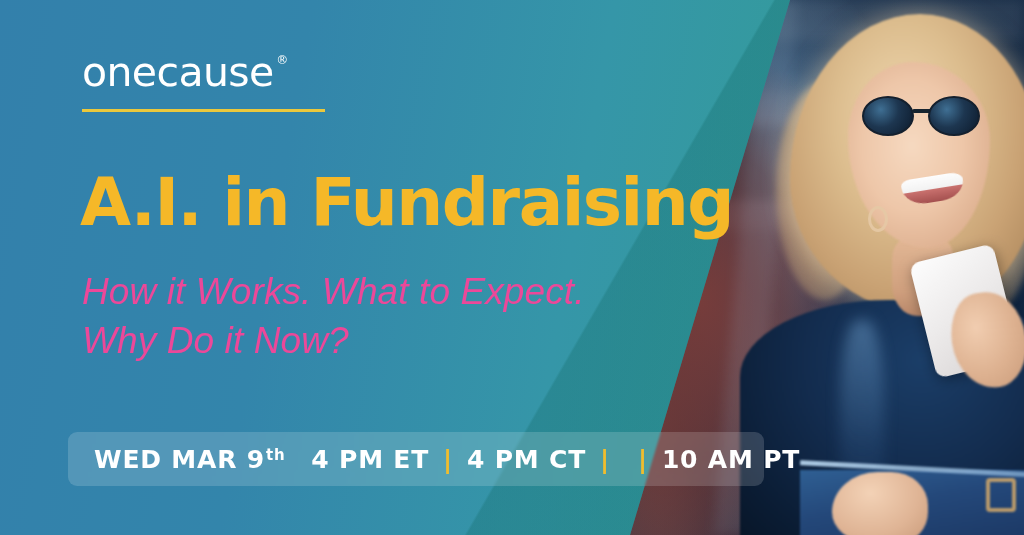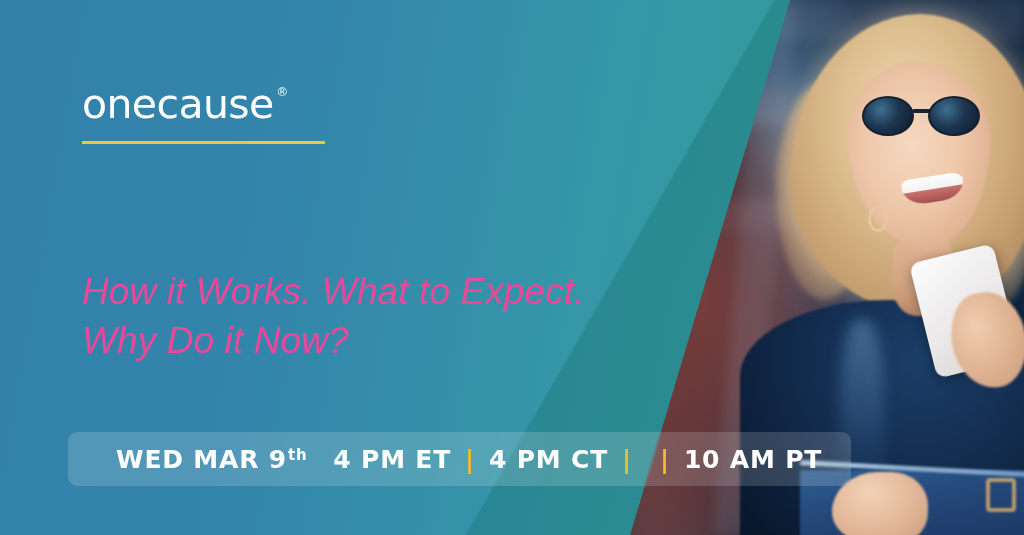--- a/index.html
+++ b/index.html
@@ -178,21 +178,20 @@
     inset: 0;
     background: linear-gradient(120deg, rgba(0,0,0,0) 58%, rgba(22,110,110,0.35) 58.2%, rgba(20,120,115,0.30) 100%);
     clip-path: polygon(0 0, 790px 0, 630px 535px, 0 535px);
   }
 
   
   .logo-block {
     position: absolute;
     left: 82px; top: 52px;
     width: 260px;
-    margin-top: 32px;
   }
   .logo-wordmark {
     display: inline-block;
     color: #ffffff;
     font-size: 41px;
     font-weight: 400;
     letter-spacing: -0.6px;
     line-height: 1;
     font-family: "DejaVu Sans", sans-serif;
     position: relative;
@@ -233,26 +232,26 @@
     line-height: 1.32;
     letter-spacing: 0.1px;
     font-family: "Liberation Sans", sans-serif;
   }
   .subhead .line { display: block; }
 
   
   .timebar {
     position: absolute;
     left: 68px; top: 432px;
-    width: 783px; height: 54px;
+    width: 696px; height: 54px;
     background: rgba(255,255,255,0.16);
     border-radius: 9px;
     display: flex;
     align-items: center;
-    padding-left: 48px;
+    padding-left: 26px;
     gap: 0;
     backdrop-filter: blur(1px);
   }
   .timebar-text {
     color: #ffffff;
     font-size: 25px;
     font-weight: bold;
     letter-spacing: 0.8px;
     font-family: "DejaVu Sans", sans-serif;
     white-space: nowrap;
@@ -303,20 +302,21 @@
   <div class="gradient-wedge"></div>
 
   <div class="logo-block">
     <div class="logo-wordmark">
       <span>onecause</span>
       <span class="logo-reg">®</span>
     </div>
     <div class="logo-rule"></div>
   </div>
 
+  <div class="headline">A.I. in Fundraising</div>
 
   <div class="subhead">
     <span class="line">How it Works. What to Expect.</span>
     <span class="line">Why Do it Now?</span>
   </div>
 
   <div class="timebar">
     <div class="timebar-text">
       <span class="date-chunk">
         <span>WED MAR</span>

